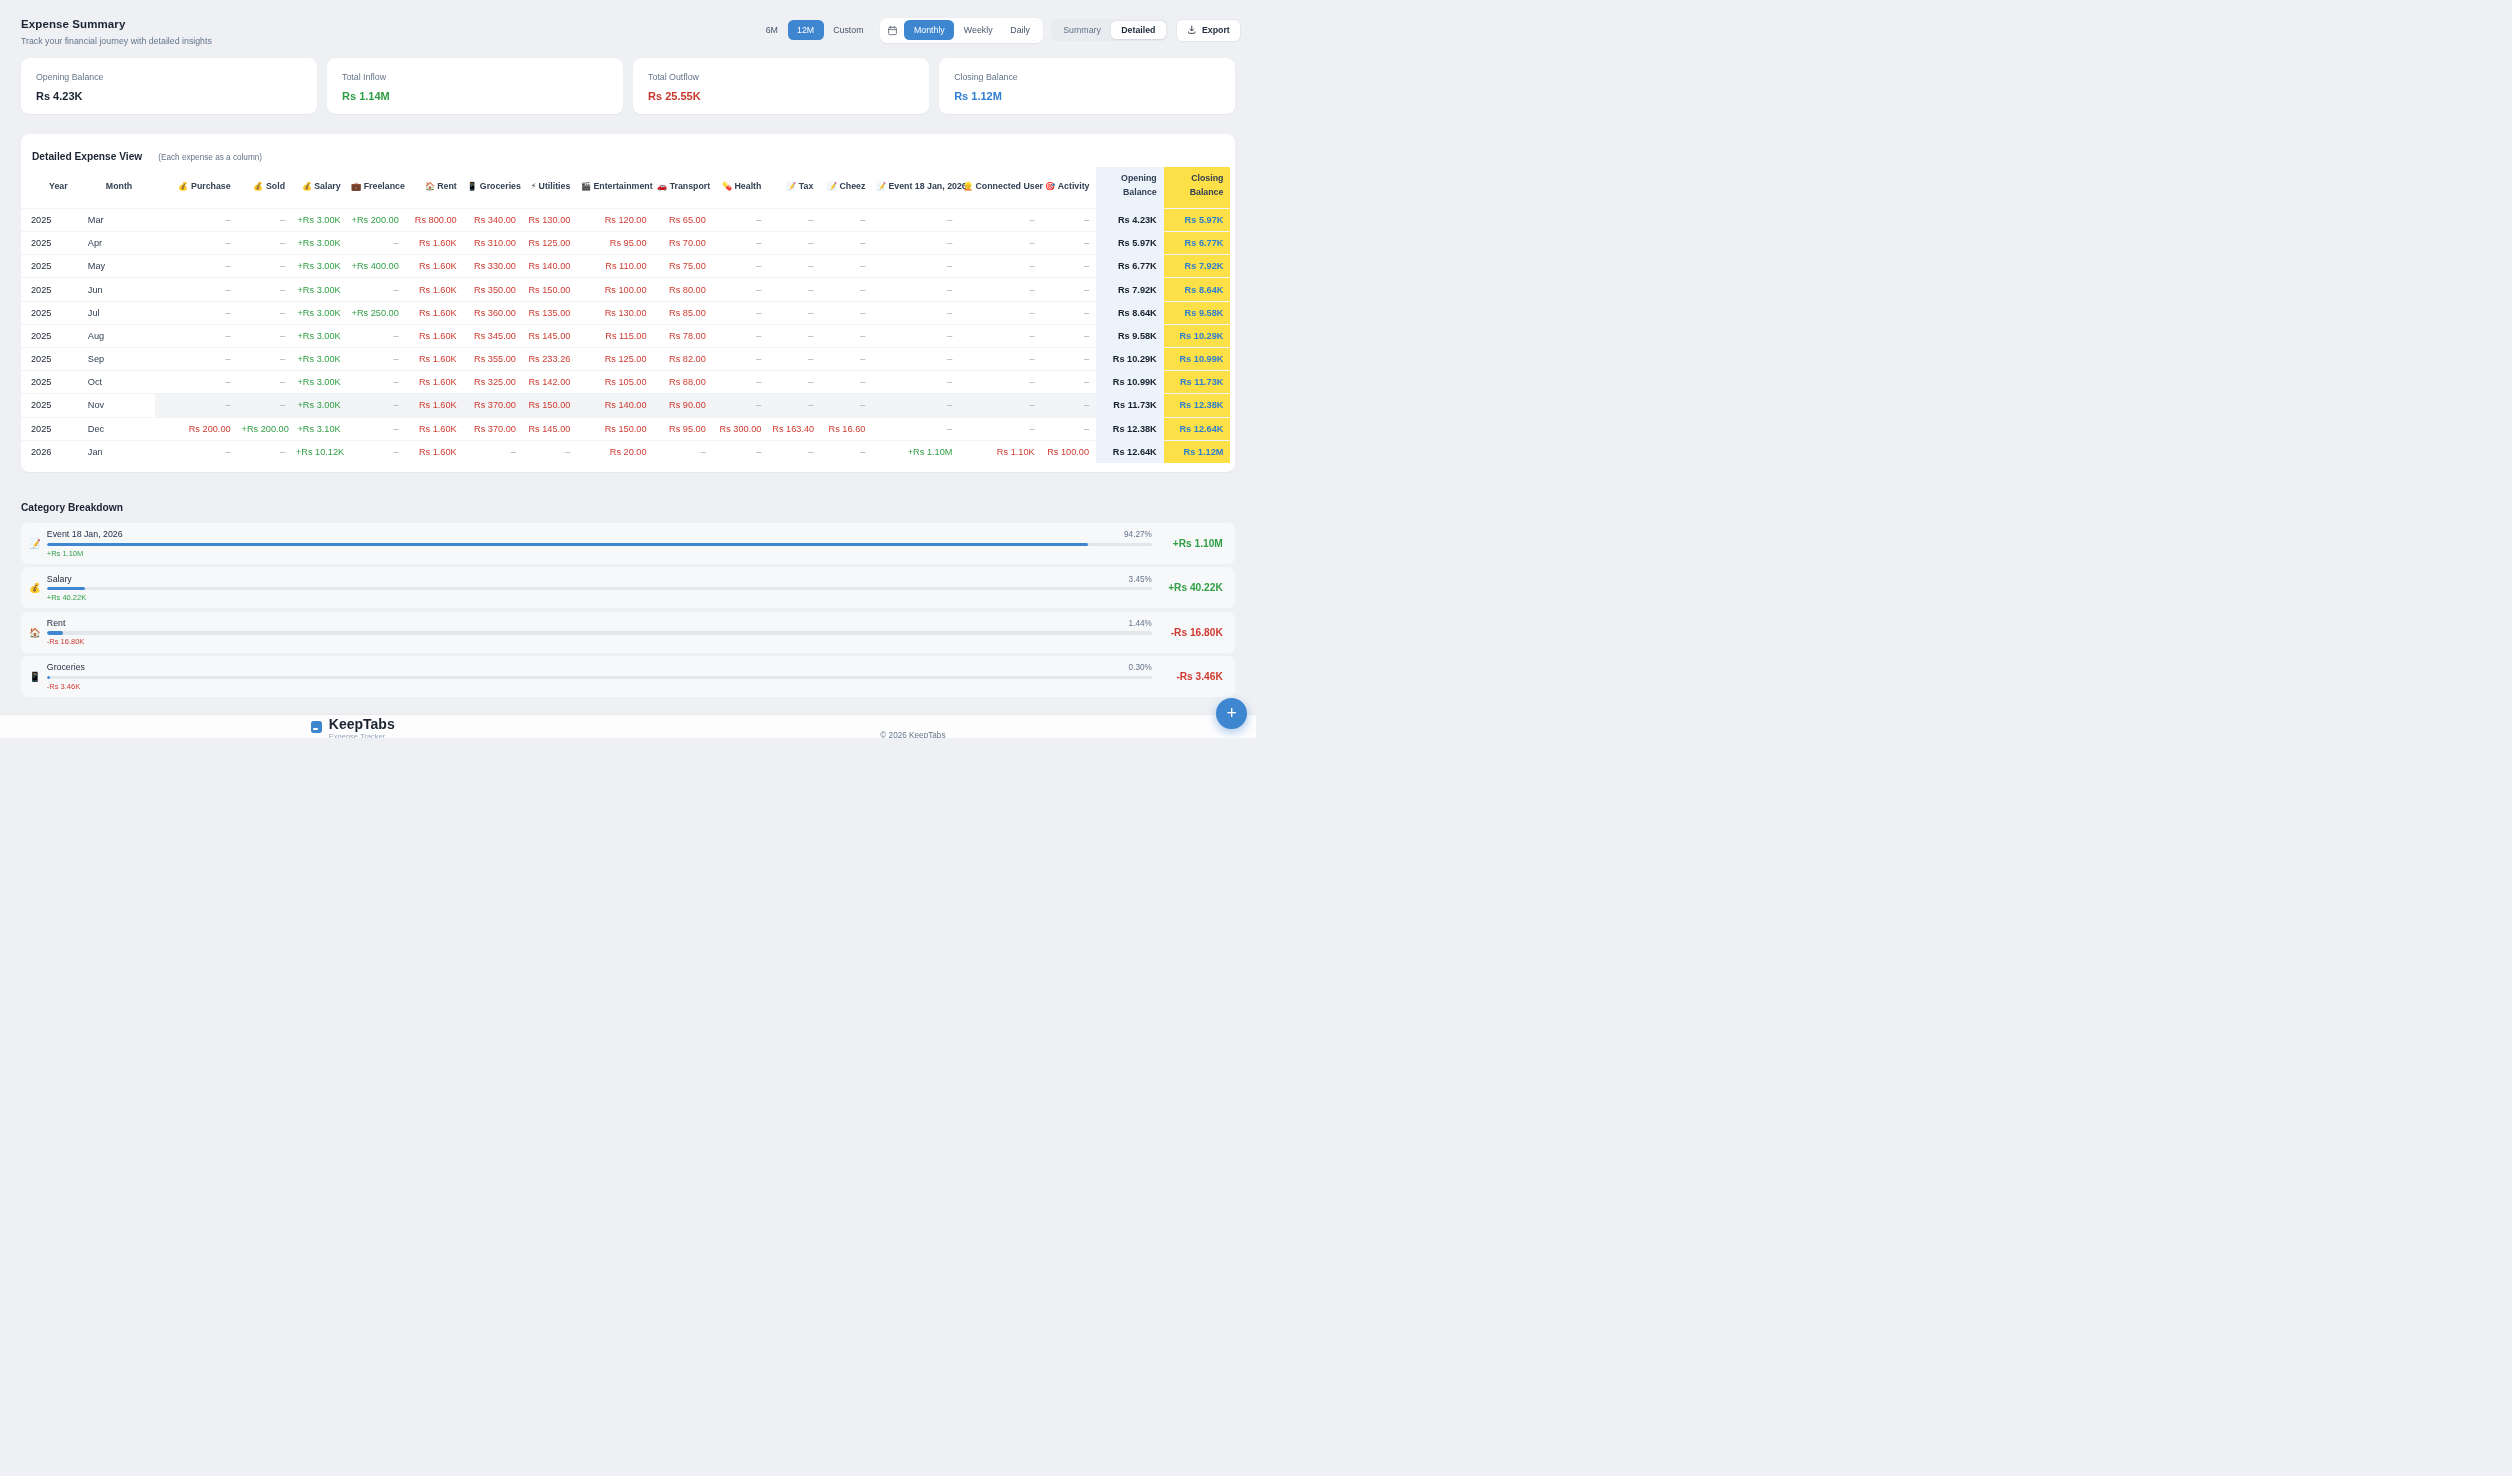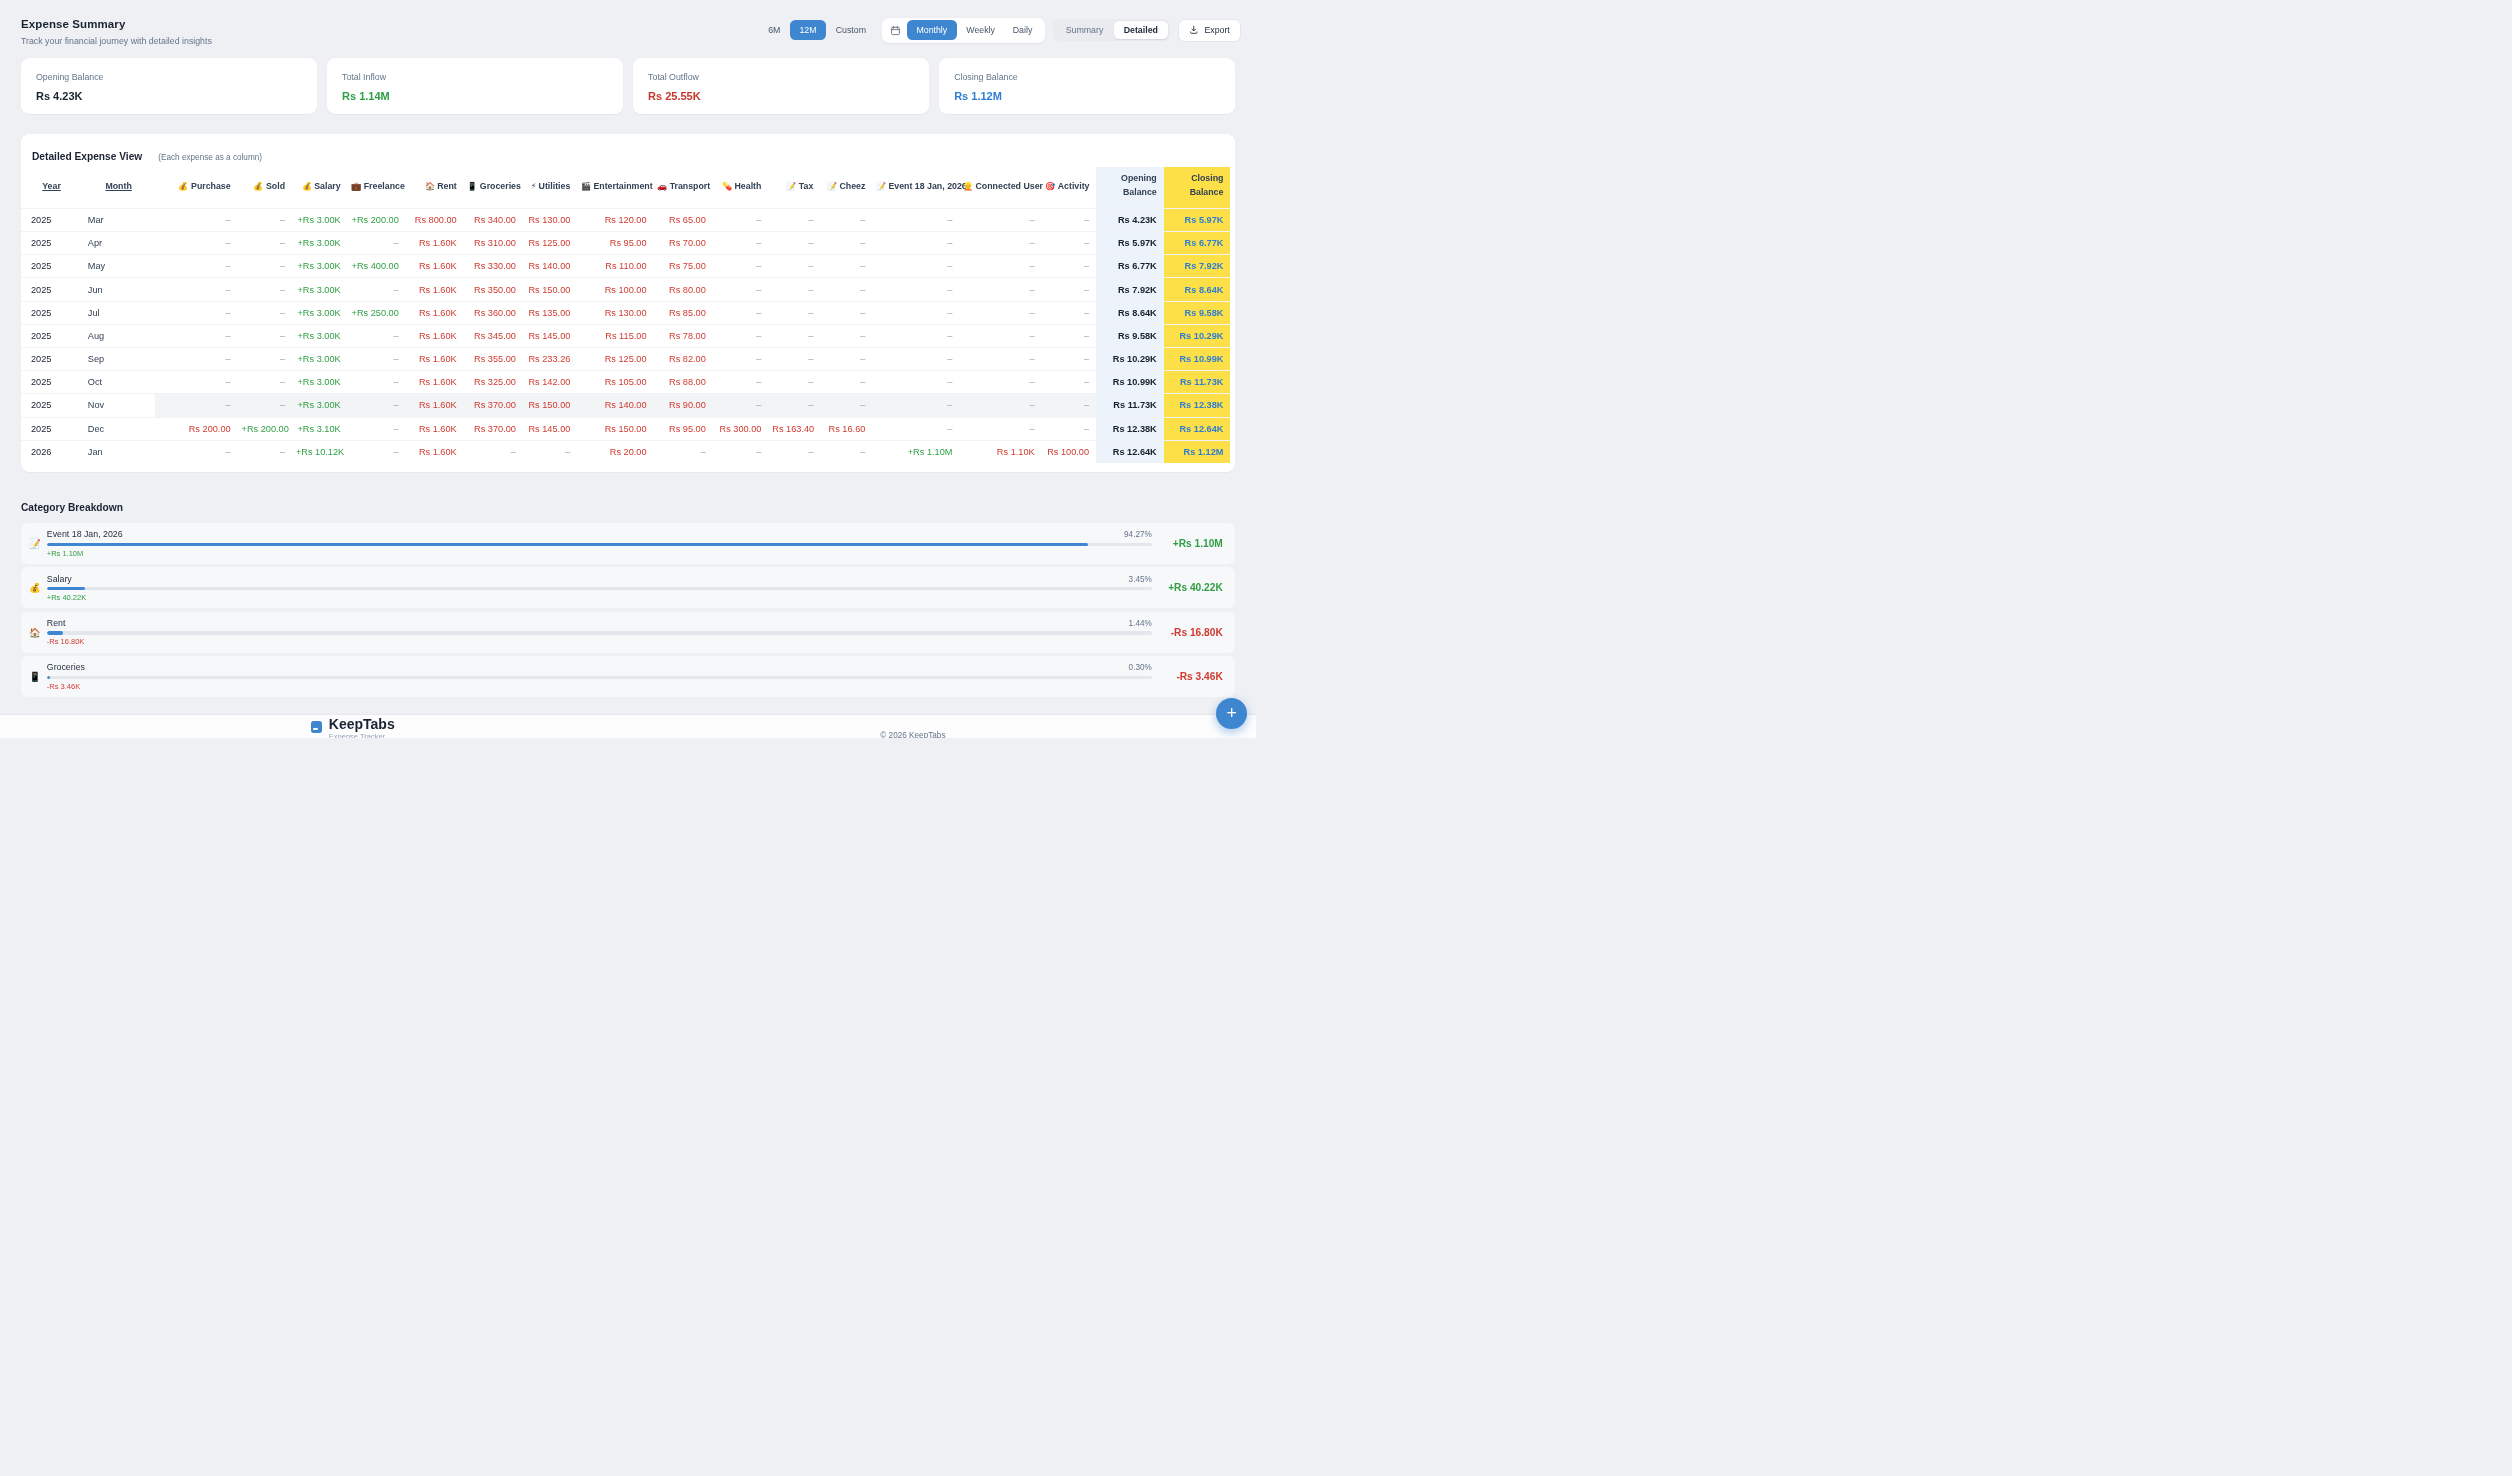--- a/index.html
+++ b/index.html
@@ -14,35 +14,35 @@
   .page-subtitle { font-size:8.8px; color:#64748b; margin-top:6.1px; }
   .controls { display:flex; align-items:center; gap:8.2px; }
   .range-group { display:flex; align-items:center; gap:1.4px; }
   .ctl-btn { border:none; background:transparent; font-family:inherit; font-size:8.8px; color:#475569; padding:4.8px 8.2px; border-radius:5.4px; cursor:pointer; }
   .ctl-btn.active { background:#3e86cf; color:#fff; font-weight:500; padding:4.8px 9.5px; }
   .period-card { background:#fff; border-radius:6.8px; padding:2.7px 4.8px; display:flex; align-items:center; gap:3.4px; box-shadow:0 0.7px 2px rgba(16,24,40,.06); }
   .cal-icon { display:flex; align-items:center; padding:0 2.7px; cursor:pointer; }
   .segmented { background:#e9ebef; border-radius:6.8px; padding:2px; display:flex; align-items:center; }
   .seg-item { border:none; background:transparent; font-family:inherit; font-size:8.8px; color:#64748b; padding:4.1px 10.2px; border-radius:5.4px; cursor:pointer; }
   .seg-item.active { background:#fff; color:#1e293b; font-weight:600; box-shadow:0 0.7px 1.4px rgba(16,24,40,.10); }
-  .export-btn { display:flex; align-items:center; gap:5.4px; background:#fff; border:0.7px solid #e3e6ea; border-radius:6.8px; padding:5.4px 10.2px; font-family:inherit; font-size:8.8px; font-weight:400; color:#1e293b; cursor:pointer; }
+  .export-btn { display:flex; align-items:center; gap:5.4px; background:#fff; border:0.7px solid #e3e6ea; border-radius:6.8px; padding:5.4px 10.2px; font-family:inherit; font-size:8.8px; font-weight:700; color:#1e293b; cursor:pointer; }
   
   .cards { display:flex; gap:10.2px; padding:12.2px 21px 0 21px; }
   .sum-card { flex:1; background:#fff; border-radius:8.2px; padding:14.3px 15px; height:56px; box-shadow:0 0.7px 1.4px rgba(16,24,40,.04); }
   .sum-label { font-size:8.8px; color:#64748b; }
   .sum-value { font-size:11px; font-weight:700; margin-top:7.5px; }
   
   .table-card { margin:20.4px 21px 0 21px; background:#fff; border-radius:8.2px; box-shadow:0 0.7px 1.4px rgba(16,24,40,.04); padding:16.3px 0 9.5px 0; }
   .table-title-row { padding:0 11px 5.4px 11px; display:flex; align-items:baseline; gap:16px; }
   .table-title { font-size:10.2px; font-weight:700; color:#1a2332; }
   .table-subtitle { font-size:8.2px; color:#64748b; }
   .table-wrap { padding-right:4.8px; }
   table { width:100%; border-collapse:collapse; table-layout:fixed; }
   th { font-size:8.8px; font-weight:600; color:#334155; text-align:right; padding:5.4px 6.8px 8.2px 4.1px; vertical-align:middle; white-space:nowrap; }
-  th.left { text-align:center; padding-left:11px;text-decoration:underline; }
+  th.left { text-align:left; padding-left:28px; }
   th .th-ico { font-size:8.2px; margin-right:2px; }
   th.sticky-h { white-space:pre-line; line-height:1.55; }
   td { font-size:9.2px; text-align:right; padding:6.1px 6.8px 6.1px 4.1px; border-top:0.7px solid #f1f3f5; white-space:nowrap; overflow:hidden; }
   td.left { text-align:left; padding-left:10px;margin-left:33px; }
   td.year { color:#1a2332; }
   td.month { color:#334155; }
   .pos { color:#2f9e44; font-weight:500; }
   .neg { color:#cf3a30; font-weight:500; }
   .dash { color:#9aa3ae; }
   th.open-col, td.open-col { background:#edf3fb; }

